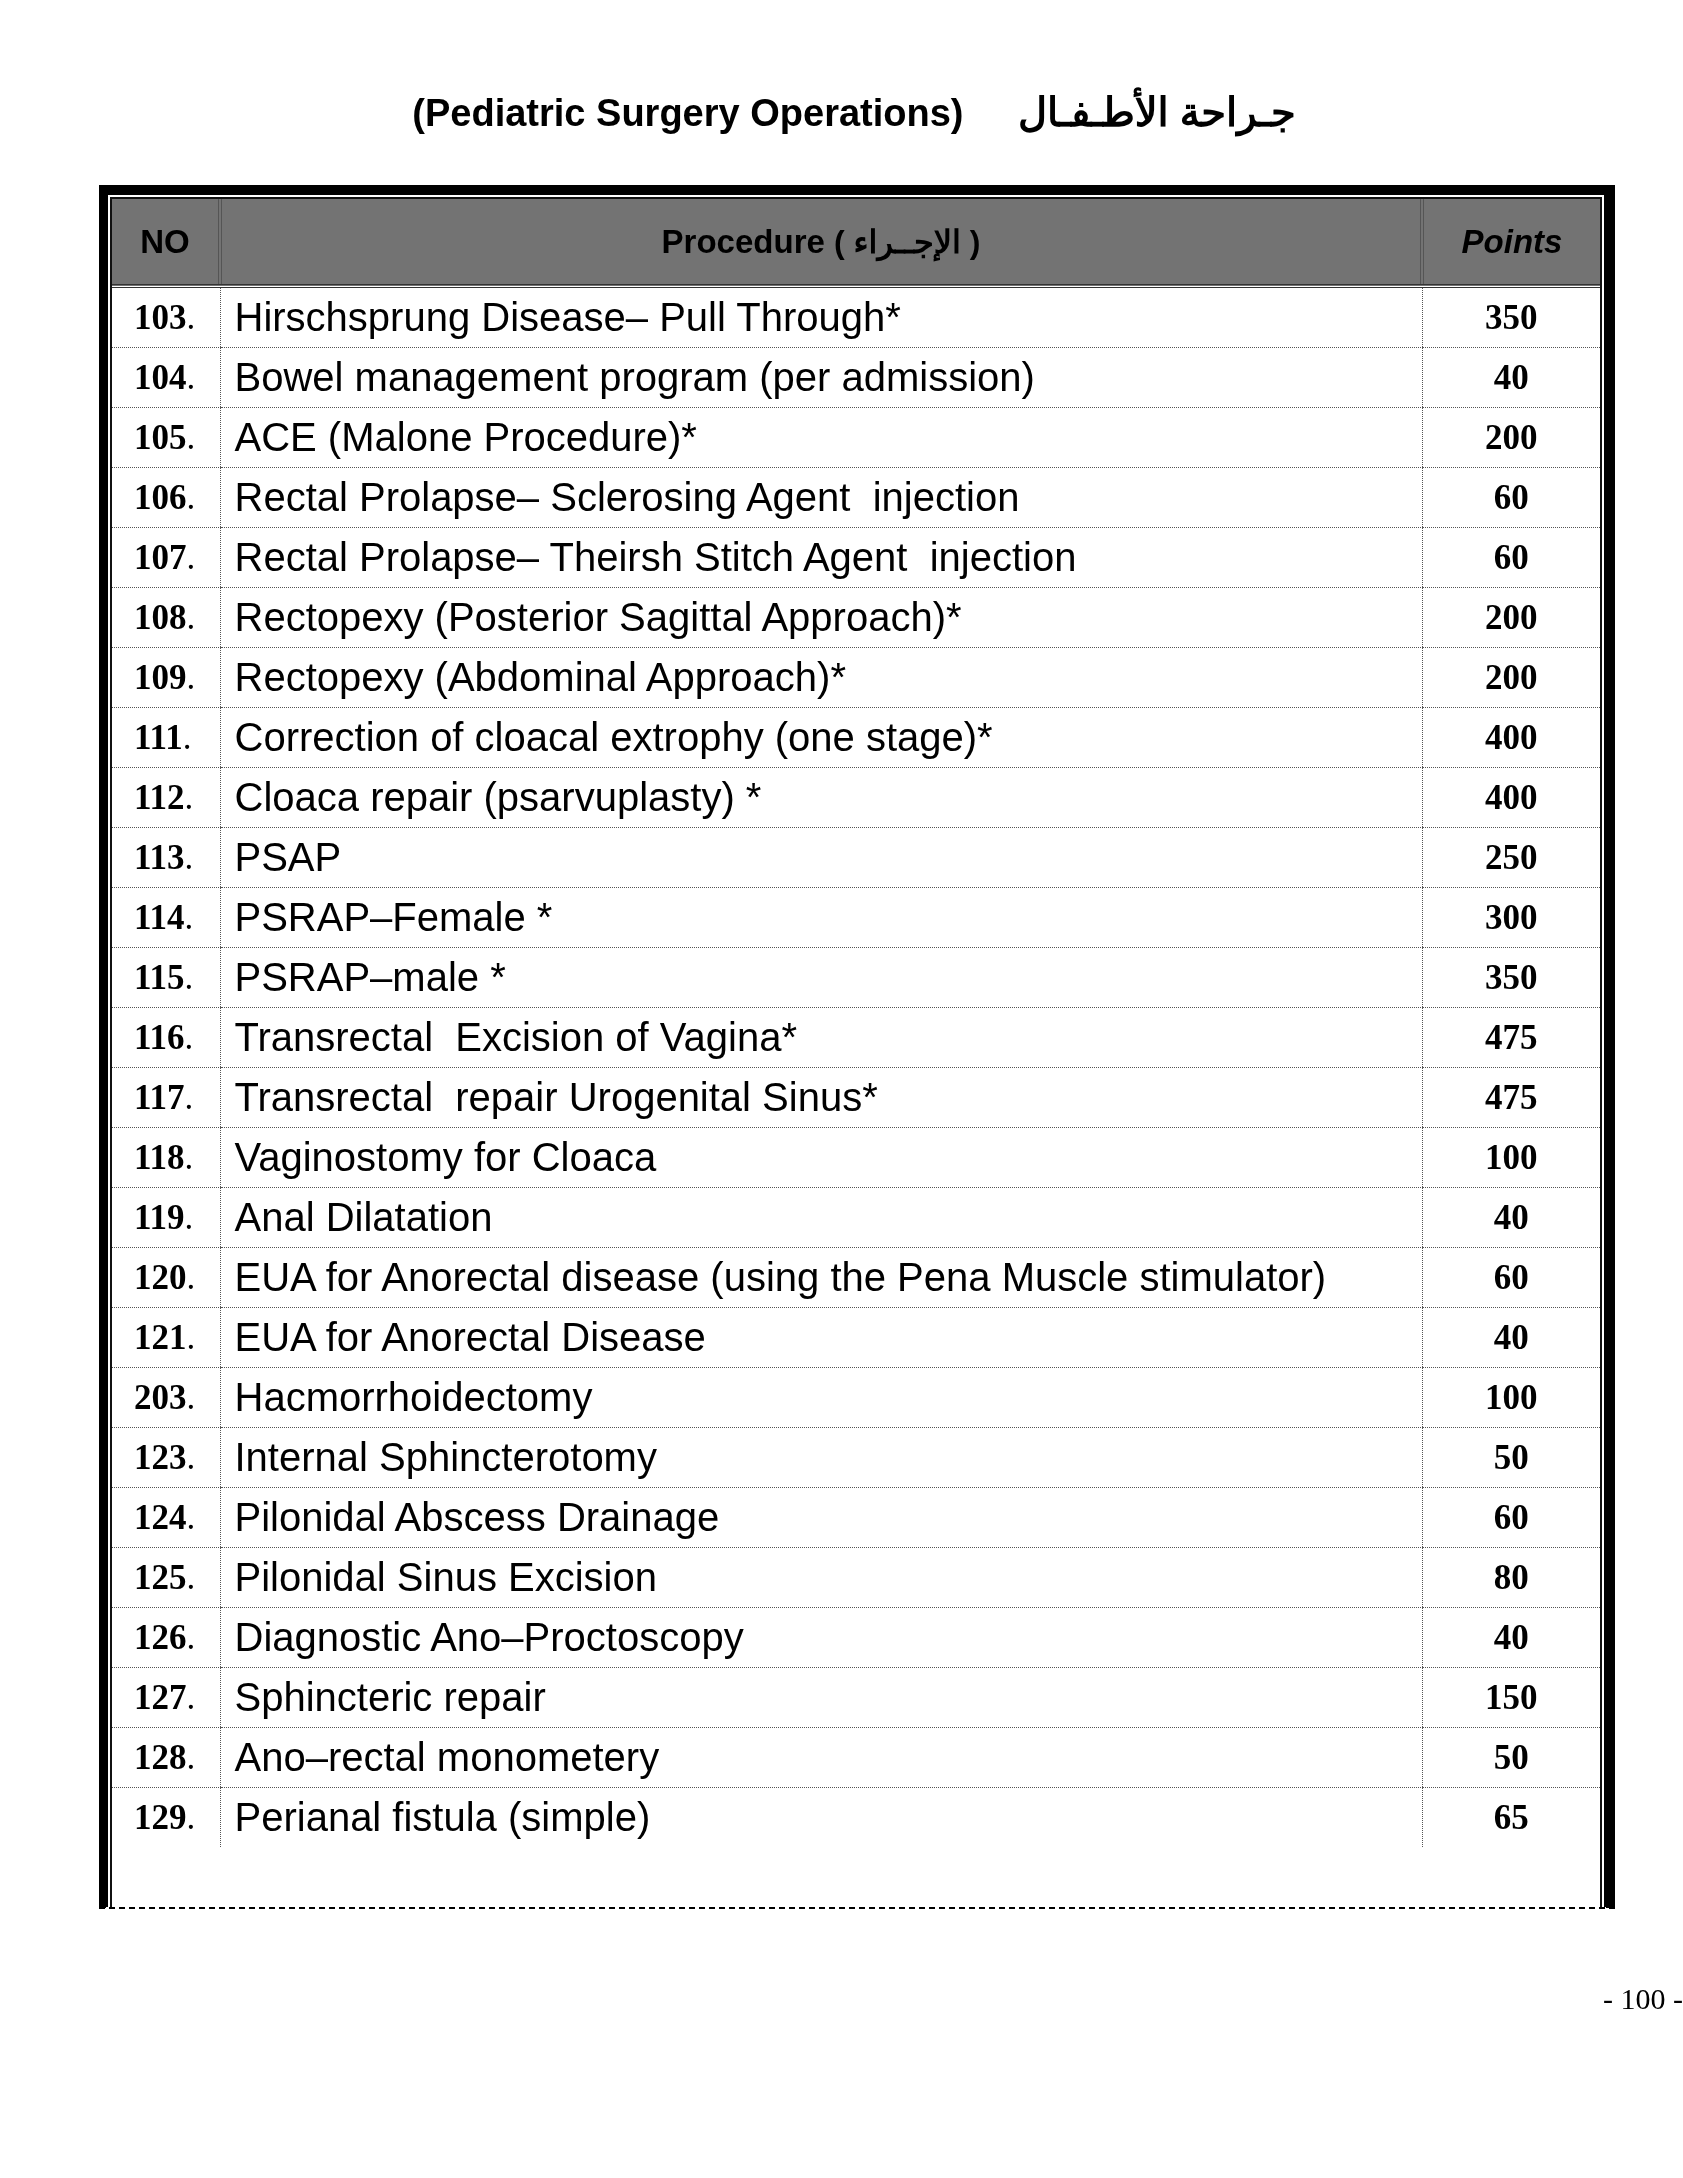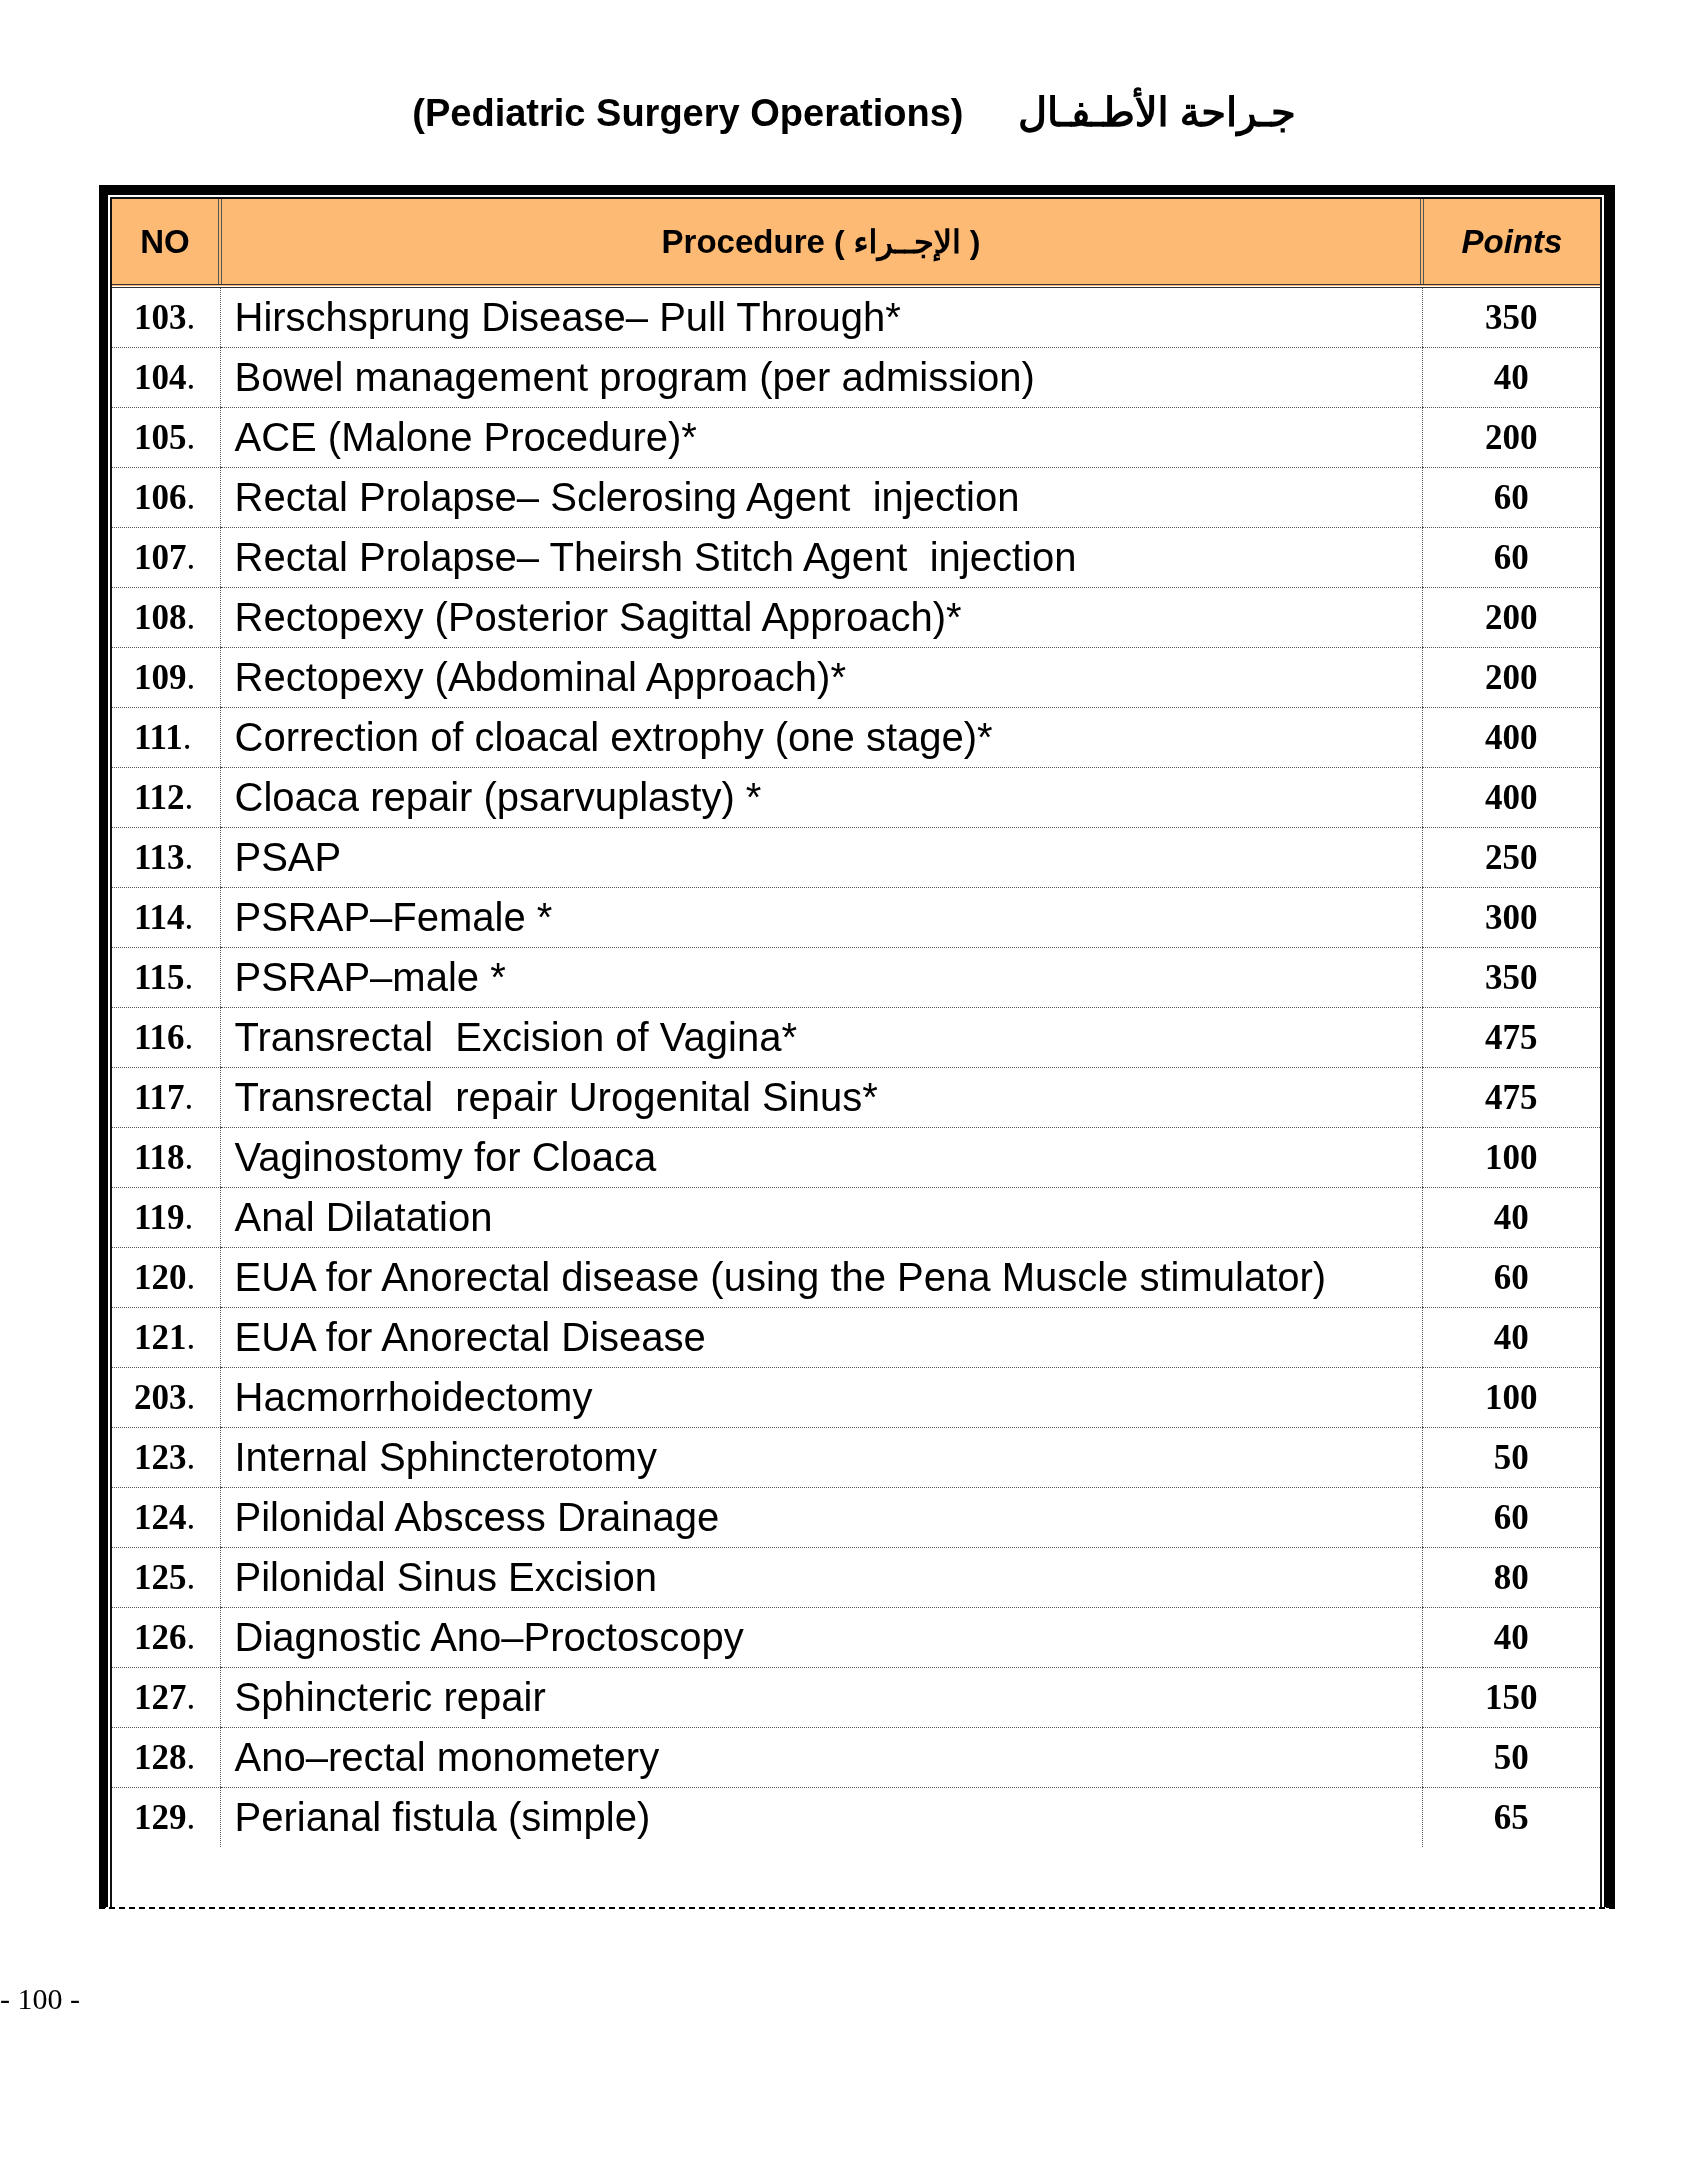--- a/index.html
+++ b/index.html
@@ -55,21 +55,21 @@
       border-collapse: collapse;
       width: 100%;
       table-layout: fixed;
     }
     col.c-no { width: 108px; }
     col.c-proc { width: 1202px; }
     col.c-pts { width: auto; }
 
     thead th {
       height: 85px;
-      background: #fdba74;
+      background: #737373;
       font-family: "Liberation Sans", sans-serif;
       font-weight: bold;
       font-size: 33px;
       text-align: center;
       vertical-align: middle;
       padding: 0;
       border-bottom: 4px double #333;
     }
     thead th + th { border-left: 4px double #555; }
     thead th.pts { font-style: italic; }
@@ -100,21 +100,21 @@
       font-family: "Liberation Serif", serif;
       font-weight: bold;
       font-size: 35px;
       text-align: center;
     }
     .page-num {
       position: absolute;
       top: 1982px;
       left: 0;
       width: 1683px;
-      text-align: left;
+      text-align: right;
       font-family: "Liberation Serif", serif;
       font-size: 30px;
     }
   </style>
 </head>
 <body>
 
 <div class="title">
   <span class="en">(Pediatric Surgery Operations)</span>
   <span class="ar">جـراحة الأطـفـال</span>

